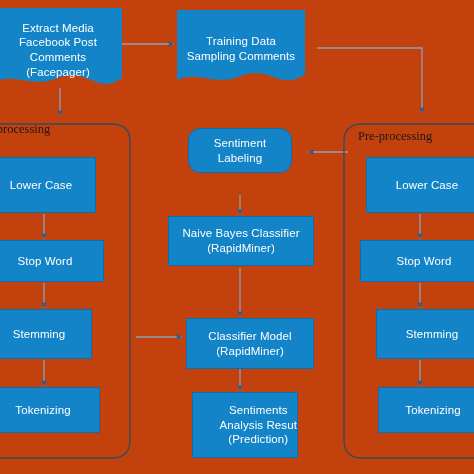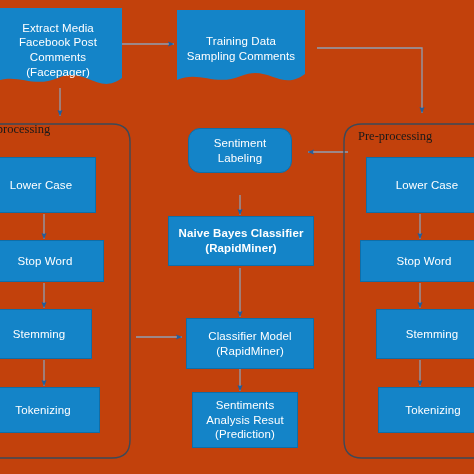--- a/index.html
+++ b/index.html
@@ -149,31 +149,31 @@
 
   <div class="node" style="left:-14px; top:387px; width:114px; height:46px;">
     <span class="node-text">Tokenizing</span>
   </div>
 
   <div class="node" style="left:188px; top:128px; width:104px; height:45px;border-radius:12px;">
     <span class="node-text">Sentiment
 Labeling</span>
   </div>
 
-  <div class="node" style="left:168px; top:216px; width:146px; height:50px;font-weight:bold;">
+  <div class="node" style="left:168px; top:216px; width:146px; height:50px;">
     <span class="node-text">Naive Bayes Classifier
 (RapidMiner)</span>
   </div>
 
   <div class="node" style="left:186px; top:318px; width:128px; height:51px;">
     <span class="node-text">Classifier Model
 (RapidMiner)</span>
   </div>
 
-  <div class="node" style="left:192px; top:392px; width:106px; height:56px;">
+  <div class="node" style="left:192px; top:392px; width:106px; height:66px;justify-content:flex-end;">
     <span class="node-text">Sentiments
 Analysis Resut
 (Prediction)</span>
   </div>
 
   <div class="node" style="left:366px; top:157px; width:122px; height:56px;">
     <span class="node-text">Lower Case</span>
   </div>
 
   <div class="node" style="left:360px; top:240px; width:128px; height:42px;">

